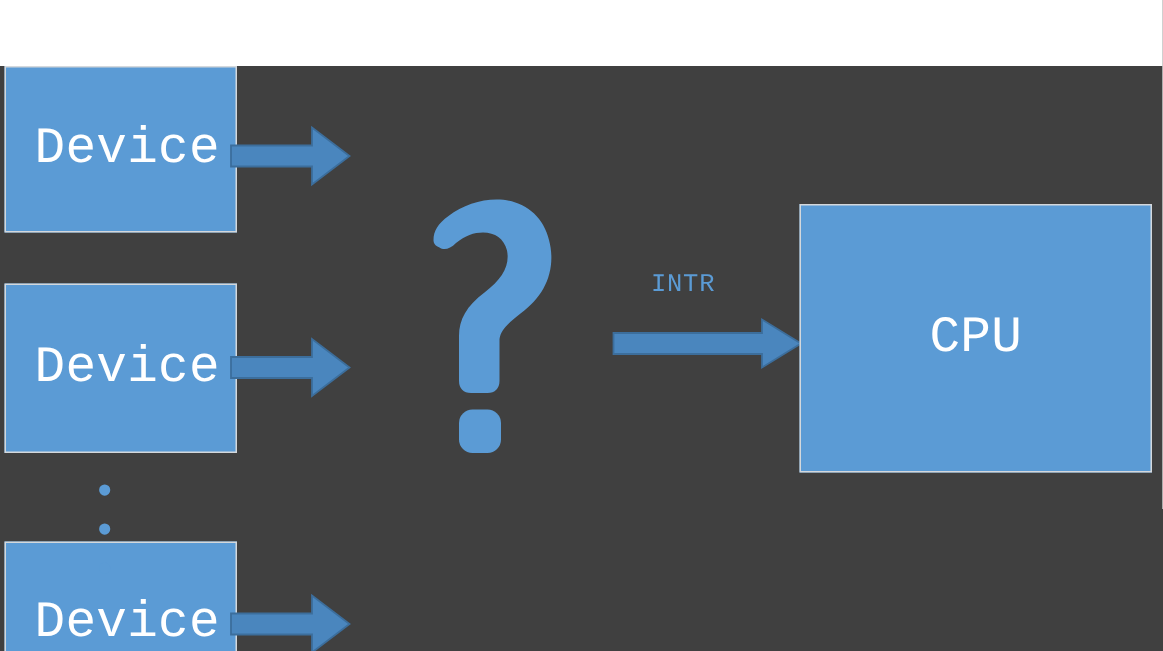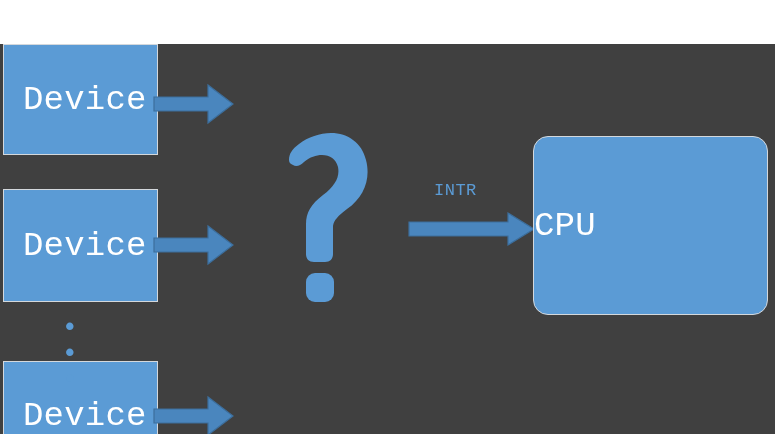--- a/index.html
+++ b/index.html
@@ -32,22 +32,21 @@
     font-size: 34px;
     line-height: 1;
     font-weight: 400;
     letter-spacing: 0.2px;
     white-space: nowrap;
   }
   .box.device .box-label {
     padding-left: 19px;
   }
   .box.cpu {
-    justify-content: flex-start;
-    border-radius: 15px;
+    justify-content: center;
   }
   .box.cpu .box-label {
     padding-left: 0;
   }
 
   #device-1 { left: 3px;  top: 0px;   width: 155px; height: 111px; }
   #device-2 { left: 3px;  top: 145px; width: 155px; height: 113px; }
   #device-3 { left: 3px;  top: 317px; width: 155px; height: 110px; }
   #cpu      { left: 533px; top: 92px; width: 235px; height: 179px; }
 

